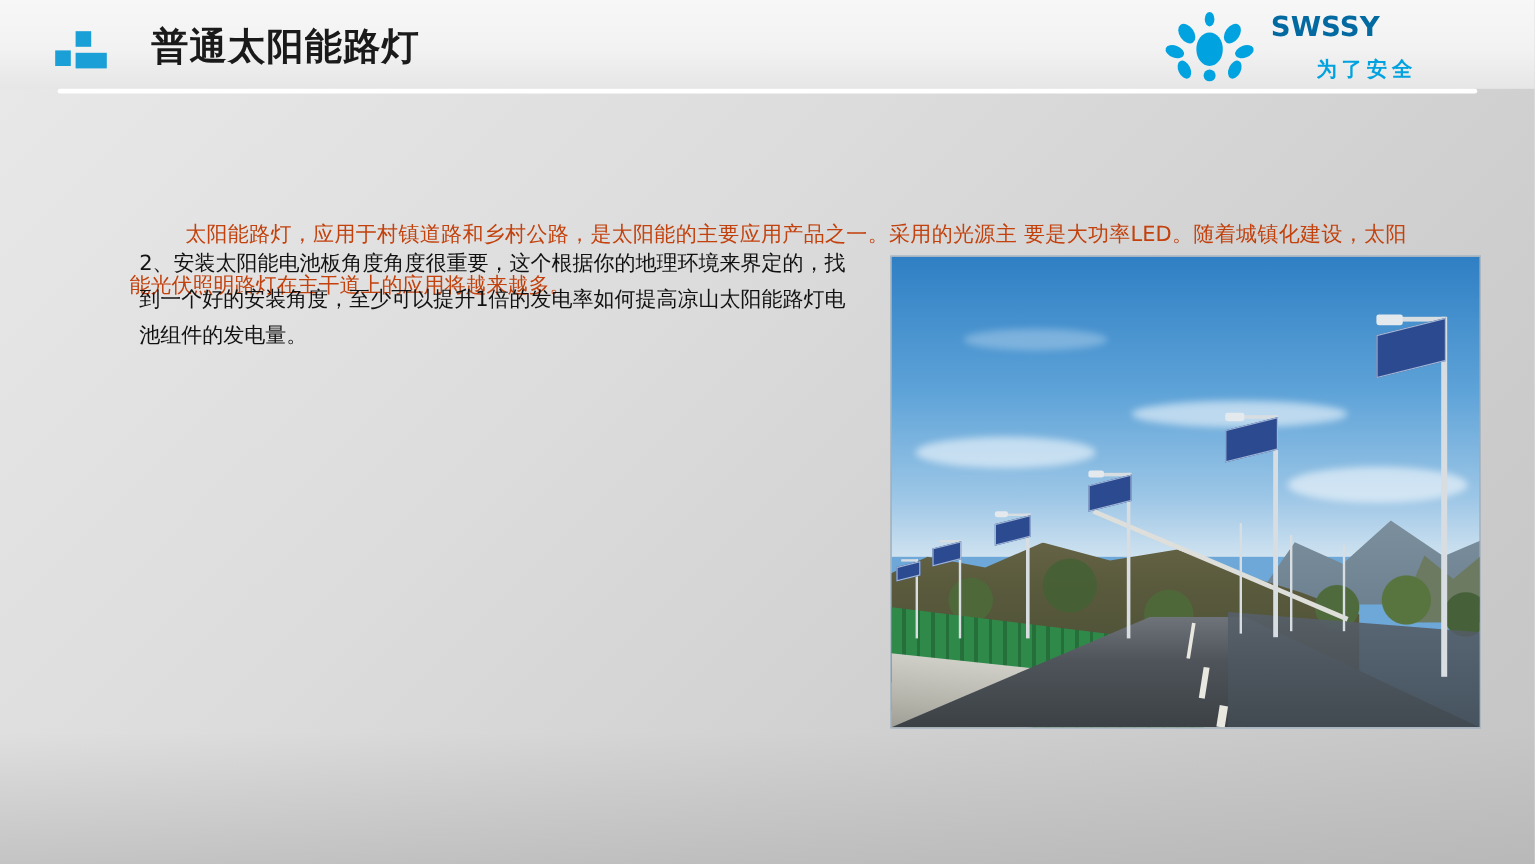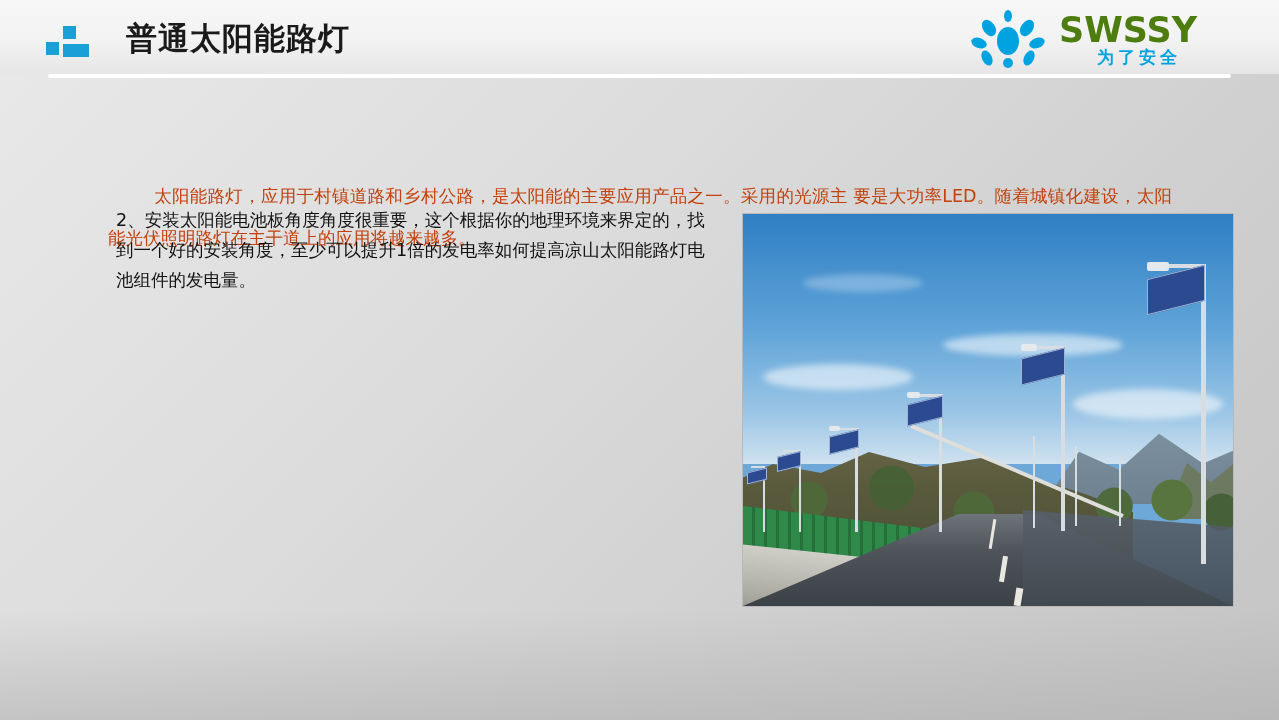--- a/index.html
+++ b/index.html
@@ -81,23 +81,23 @@
     position: absolute;
     left: 0;
     top: 2px;
     width: 82px;
     height: 58px;
   }
   .logo-text {
     position: absolute;
     left: 92px;
     top: 2px;
-    font-size: 35px;
+    font-size: 23px;
     font-weight: bold;
-    color: #4d7c0f;
+    color: #0369a1;
     letter-spacing: 0px;
     font-family: "DejaVu Sans", "Liberation Sans", sans-serif;
   }
   .logo-sub {
     position: absolute;
     left: 130px;
     top: 38px;
     font-size: 17px;
     font-weight: bold;
     color: #00a3e0;

